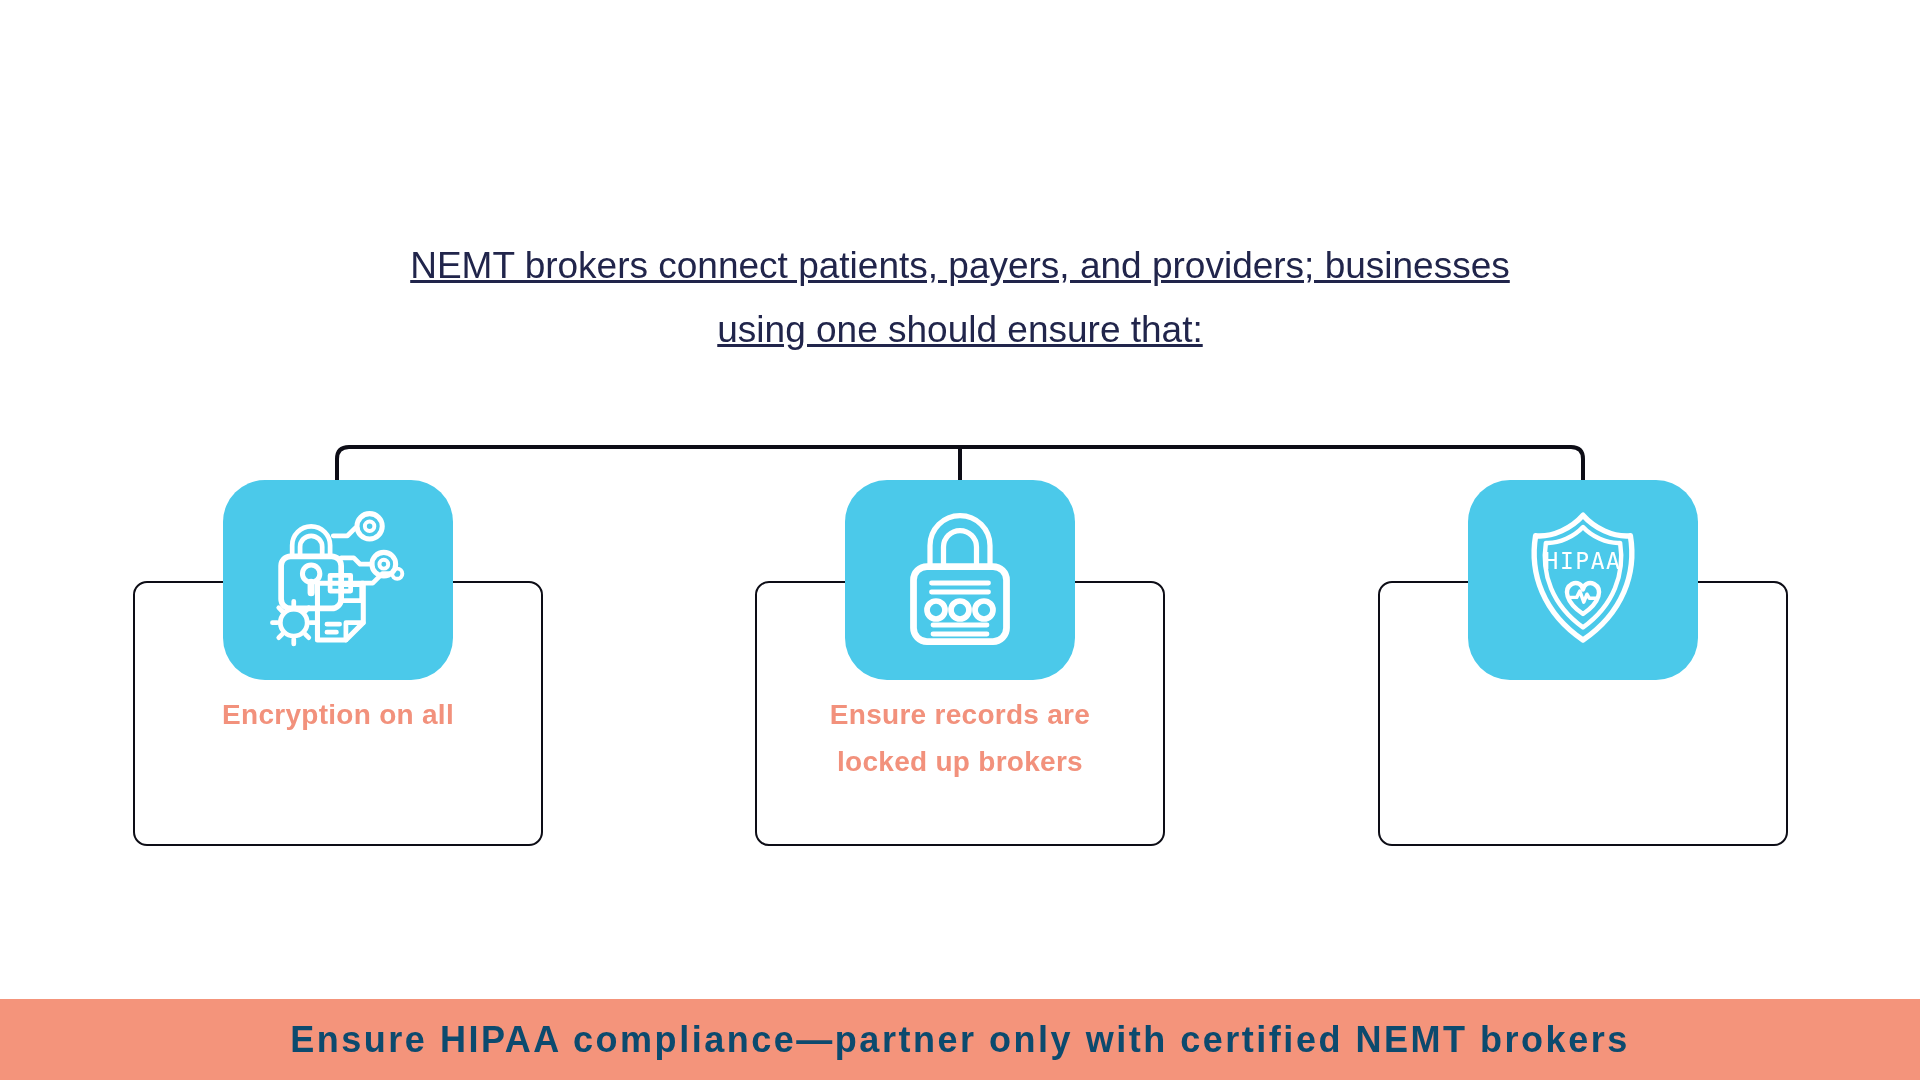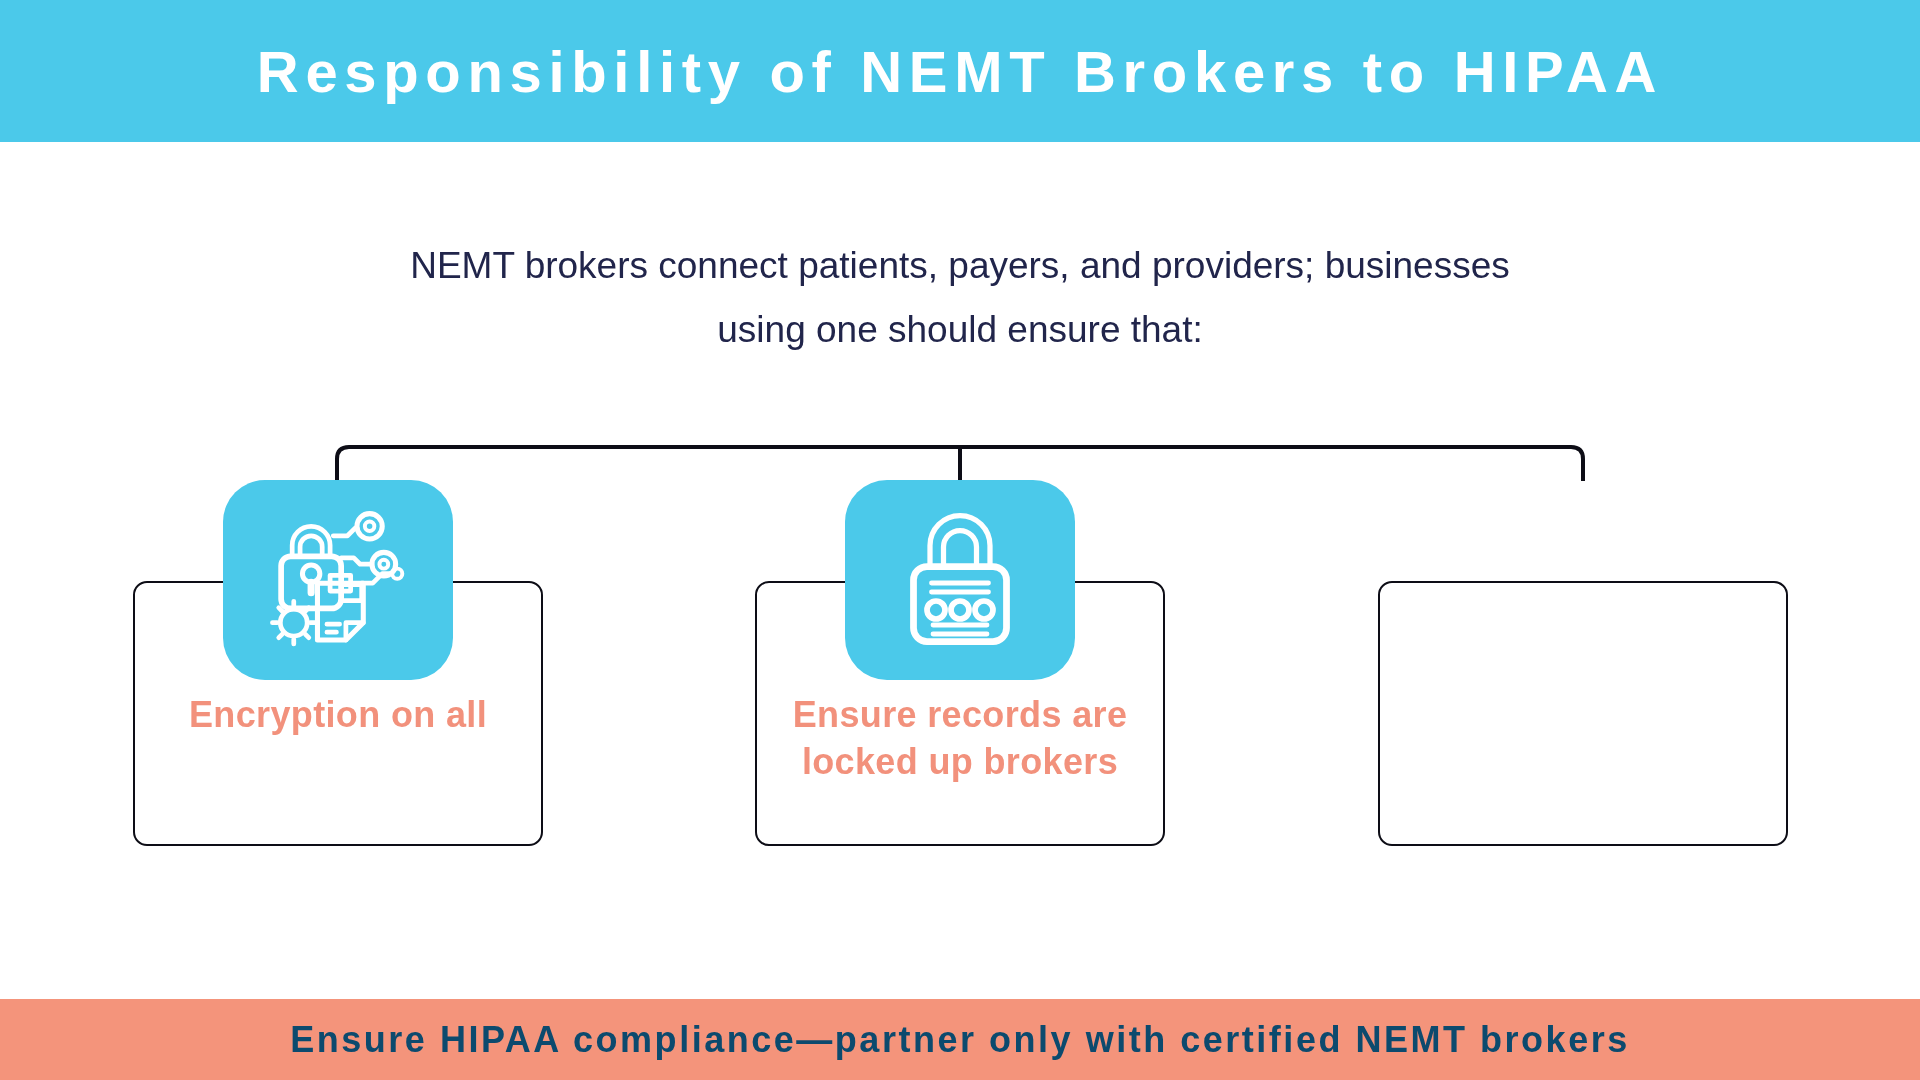--- a/index.html
+++ b/index.html
@@ -12,21 +12,21 @@
     position:absolute; left:0; top:0; width:1920px; height:142px;
     background:var(--cyan); display:flex; align-items:center; justify-content:center;
   }
   .header .title {
     margin:0; color:#ffffff; font-size:58px; font-weight:700;
     letter-spacing:0.115em; white-space:nowrap;
   }
   
   .intro {
     position:absolute; left:0; top:234px; width:1920px; text-align:center;
-    color:var(--navy_text); font-size:37px; line-height:64px; font-weight:400;
+    color:var(--navy_text); font-size:37px; line-height:64px; font-weight:400;text-decoration:underline;
   }
   
   .connector { position:absolute; left:0; top:0; z-index:0; pointer-events:none; }
   .connector path { stroke:var(--line); stroke-width:4; fill:none; }
   
   .card {
     position:absolute; top:581px; width:410px; height:265px; box-sizing:border-box;
     background:#ffffff; border:2.5px solid var(--line); border-radius:14px; z-index:1;
   }
   .card.c1 { left:133px; }
@@ -34,44 +34,41 @@
   .card.c3 { left:1378px; }
   .icon-box {
     position:absolute; left:50%; top:-103px; transform:translateX(-50%);
     width:230px; height:200px; border-radius:42px; background:var(--cyan);
     display:flex; align-items:center; justify-content:center; z-index:2;
   }
   .icon-box svg { display:block; }
   .icon-box .stroke { stroke:#ffffff; fill:none; stroke-linecap:round; stroke-linejoin:round; }
   .card-label {
     position:absolute; left:0; right:0; top:108px; text-align:center;
-    color:var(--salmon_text); font-size:36px; font-weight:700; line-height:47px;
+    color:var(--salmon_text); font-size:28px; font-weight:700; line-height:47px;
     letter-spacing:0.01em;
   }
   .shield-caption {
     fill:#ffffff; font-family:"DejaVu Sans Mono", monospace;
     font-size:14.5px; letter-spacing:1px;
   }
   
   .footer {
     position:absolute; left:0; top:999px; width:1920px; height:81px;
     background:var(--salmon_band); display:flex; align-items:center; justify-content:center;
   }
   .footer .text {
     color:#0c4a6e; font-size:36px; font-weight:700; letter-spacing:0.07em; white-space:nowrap;
   }
 </style>
 </head>
 <body>
 
 <div class="page">
 
-  <div class="header">
-    <h1 class="title">Responsibility of NEMT Brokers to HIPAA</h1>
-  </div>
 
   <div class="intro">
     <div>NEMT brokers connect patients, payers, and providers; businesses</div>
     <div>using one should ensure that:</div>
   </div>
 
   <svg class="connector" width="1920" height="1080" viewBox="0 0 1920 1080">
     <path d="M337,481 L337,459 Q337,447 349,447 L1571,447 Q1583,447 1583,459 L1583,481"></path>
     <path d="M960,447 L960,481"></path>
   </svg>
@@ -133,19 +130,34 @@
         </g>
       </svg>
     </div>
     <div class="card-label">
       <div>Ensure records are</div>
       <div>locked up brokers</div>
     </div>
   </div>
 
   <div class="card c3">
+    <div class="icon-box">
+      <svg width="158" height="158" viewBox="0 0 100 100">
+        <g class="stroke">
+
+          <path stroke-width="3.4" d="M50,9 C43,17 31,23 20,22 C16,46 25,71 50,88 C75,71 84,46 80,22 C69,23 57,17 50,9 Z"></path>
+
+          <path stroke-width="2.8" d="M50,16.5 C44.5,22.5 35,27 26.5,26.5 C23.5,46 30.5,66 50,80 C69.5,66 76.5,46 73.5,26.5 C65,27 55.5,22.5 50,16.5 Z"></path>
+
+          <path stroke-width="2.8" d="M50,71.5 C39,64 37.5,55.5 43,52.5 C46.5,50.7 49.5,53 50,56 C50.5,53 53.5,50.7 57,52.5 C62.5,55.5 61,64 50,71.5 Z"></path>
+
+          <path stroke-width="2.2" d="M41,61 H46 L48,57 L50.5,64 L52.5,59 L54,61.5 H59"></path>
+        </g>
+        <text class="shield-caption" x="50" y="43" text-anchor="middle">HIPAA</text>
+      </svg>
+    </div>
   </div>
 
   <div class="footer">
     <div class="text">Ensure HIPAA compliance—partner only with certified NEMT brokers</div>
   </div>
 
 </div>
 
 </body></html>

